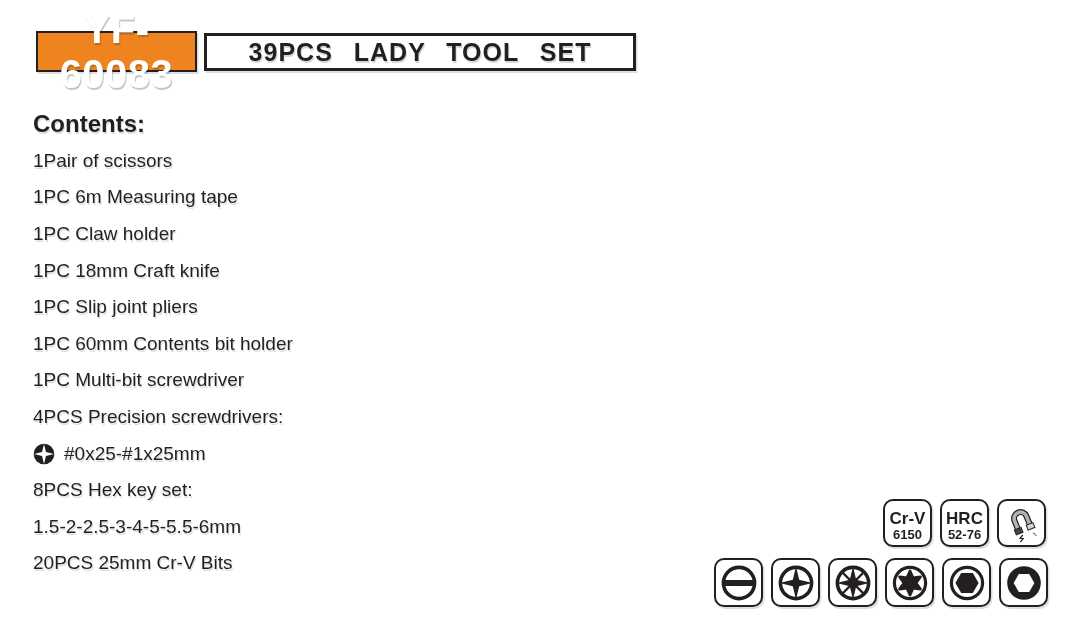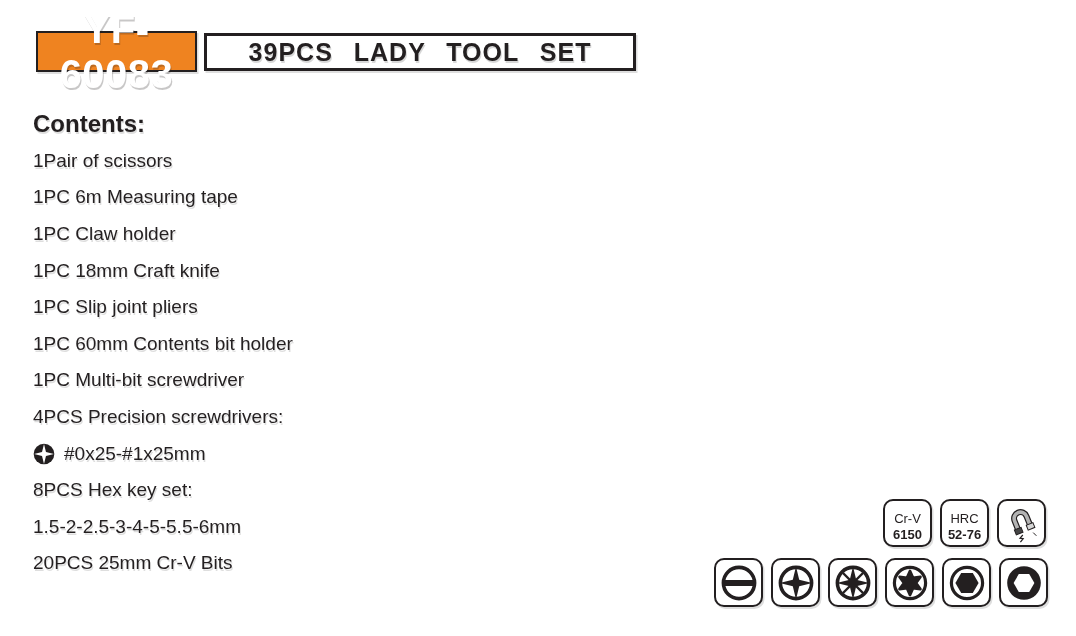--- a/index.html
+++ b/index.html
@@ -69,21 +69,21 @@
   }
   .badge {
     width: 49px; height: 48px;
     border: 2.5px solid #231F20;
     border-radius: 10px;
     background: #ffffff;
     display: flex; flex-direction: column;
     align-items: center; justify-content: center;
     box-shadow: 1.5px 2px 0 rgba(35,31,32,0.15);
   }
-  .badge .t { font-size: 13px; font-weight: normal; line-height: 17px; margin-top: 6px; }
+  .badge .t { font-size: 17px; font-weight: bold; line-height: 17px; margin-top: 6px; }
   .badge .b { font-size: 13px; font-weight: bold; line-height: 15px; }
   
   .bits-row {
     position: absolute;
     left: 714px; top: 558px;
     display: flex; gap: 8px;
   }
   .bit {
     width: 49px; height: 49px;
     border: 2.5px solid #231F20;

